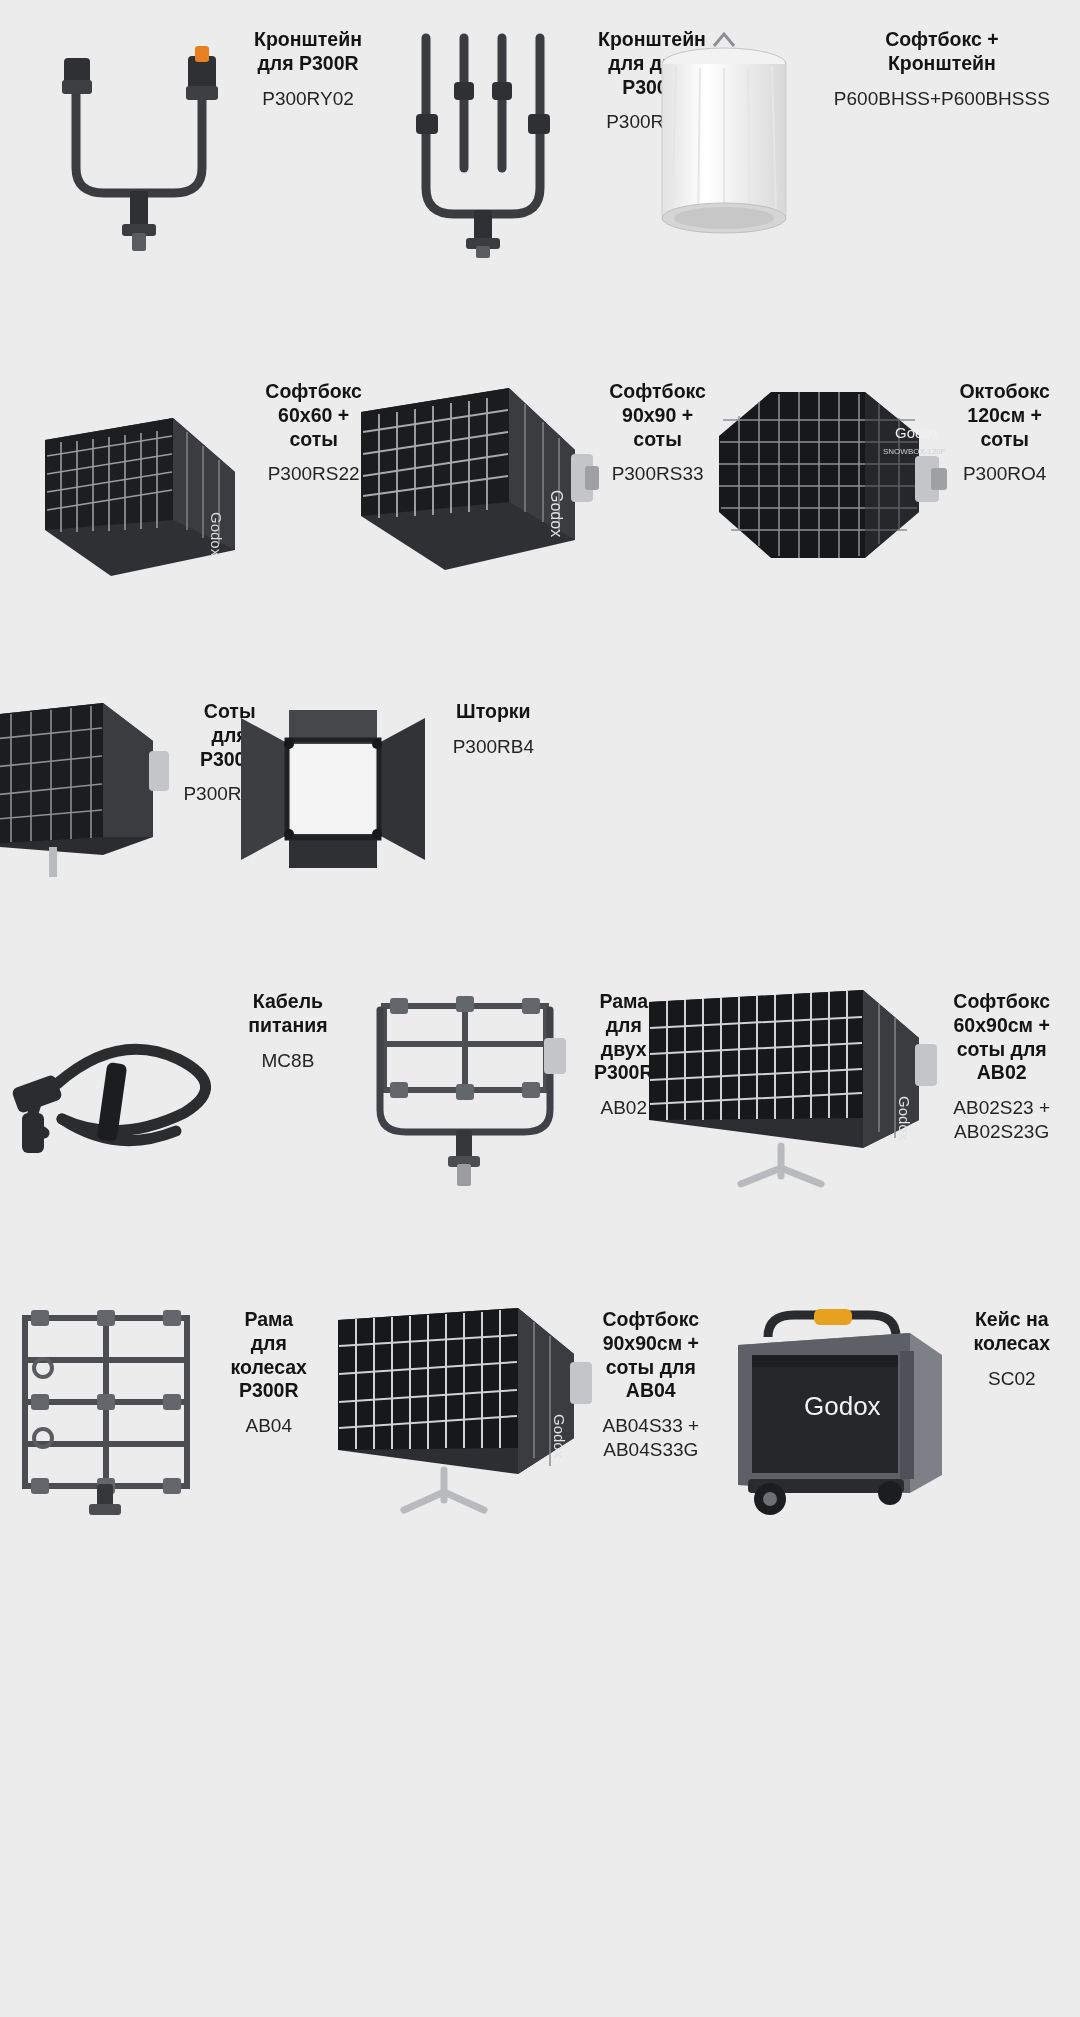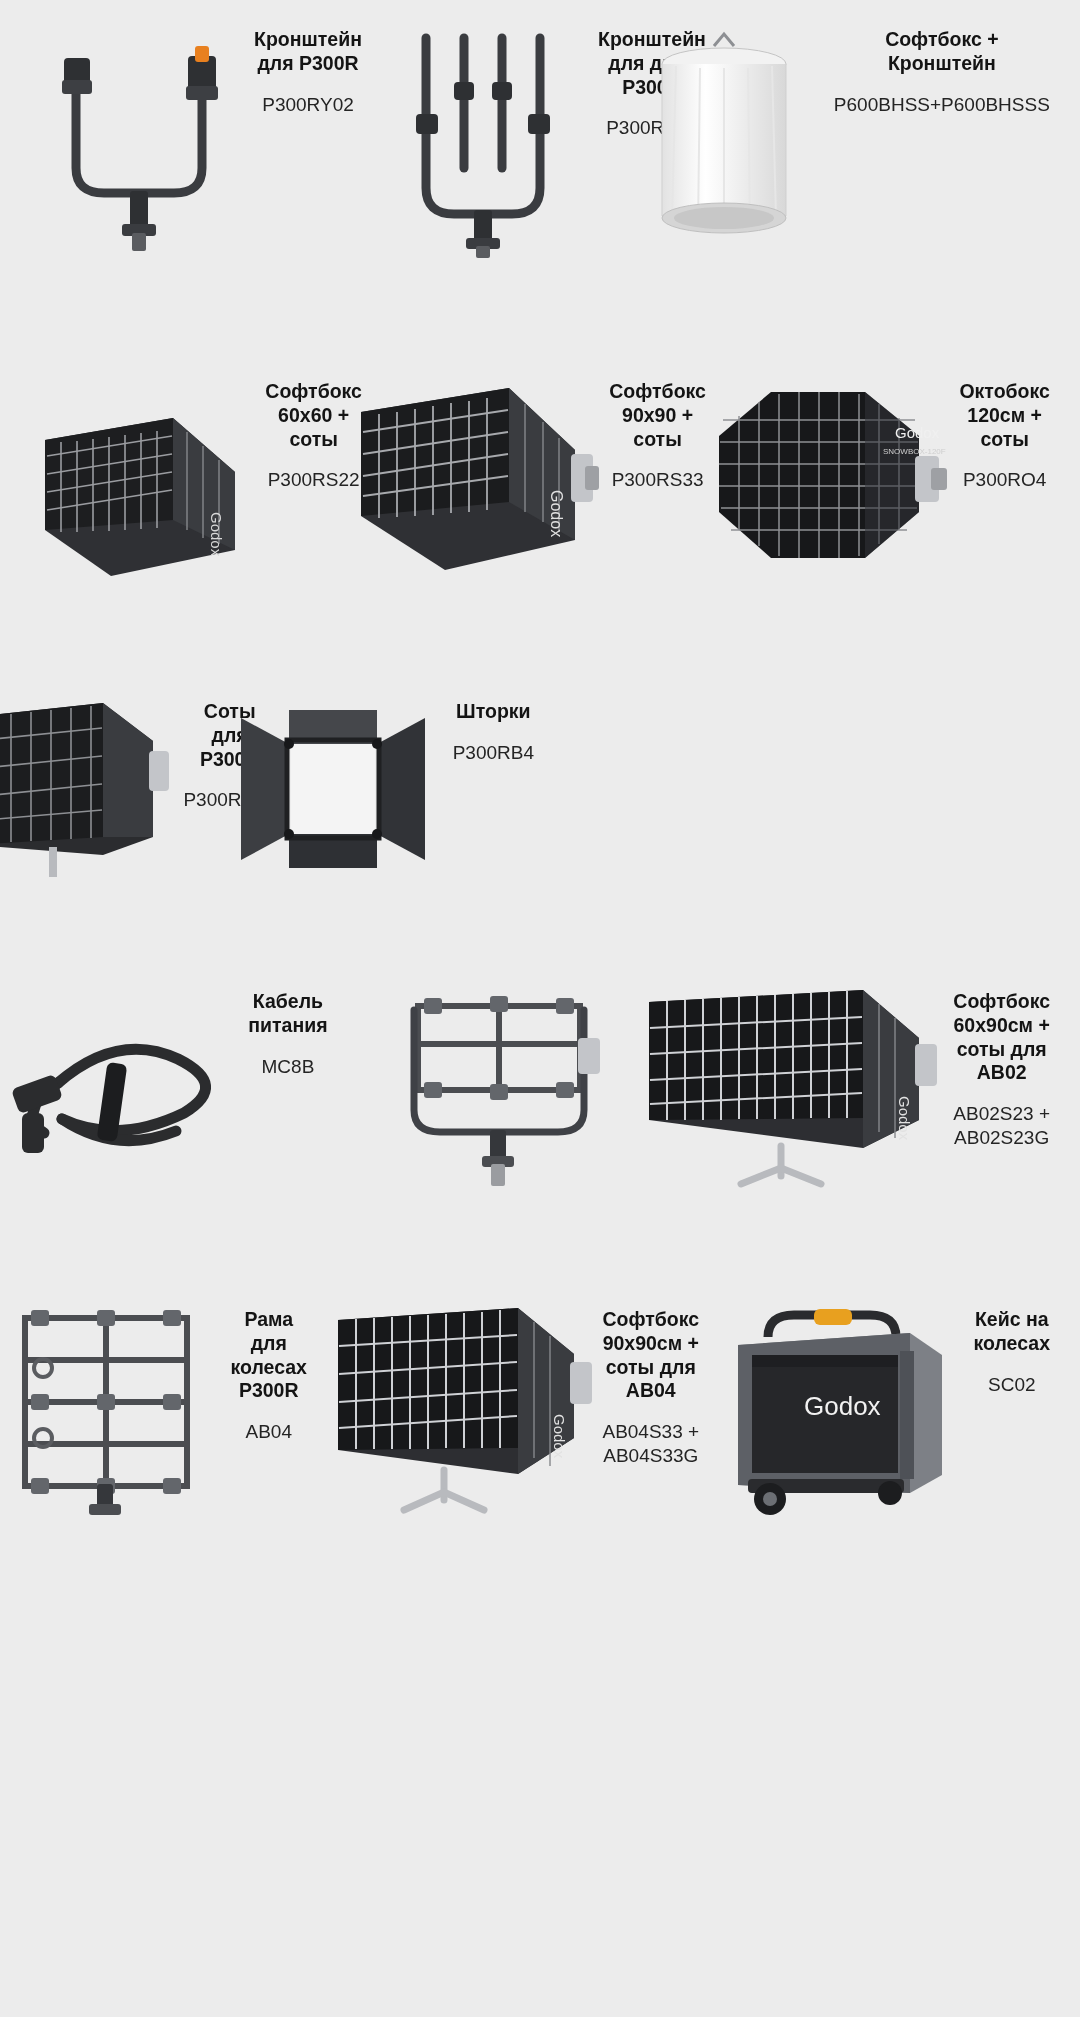--- a/index.html
+++ b/index.html
@@ -50,21 +50,21 @@
     font-size: 19.5px;
     font-weight: bold;
     line-height: 1.22;
     color: #141414;
   }
   .code {
     font-size: 19px;
     font-weight: normal;
     line-height: 1.25;
     color: #242424;
-    margin-top: 17px;
+    margin-top: 11px;
   }
 
   svg { display: block; }
 
   
   .r1 { height: 352px; }
   .r2 { height: 320px; }
   .r3 { height: 290px; }
   .r4 { height: 318px; }
   .r5 { height: 330px; }
@@ -301,20 +301,24 @@
             <rect x="116" y="104" width="18" height="16" rx="3"></rect>
           </g>
           <g stroke="#3f4146" stroke-width="7" fill="none" stroke-linecap="round">
             <path d="M40 30 L40 130 Q40 152 66 152 L184 152 Q210 152 210 130 L210 30"></path>
           </g>
           <rect x="116" y="150" width="16" height="30" rx="3" fill="#35373b"></rect>
           <rect x="108" y="176" width="32" height="11" rx="3" fill="#4b4d51"></rect>
           <rect x="117" y="184" width="14" height="22" rx="2" fill="#9a9ca0"></rect>
           <rect x="204" y="58" width="22" height="36" rx="4" fill="#c3c5c9"></rect>
         </svg>
+      </div>
+      <div class="caption">
+        <div class="title">Рама для двух P300R</div>
+        <div class="code">AB02</div>
       </div>
     </div>
 
     <div class="cell" style="width:38%">
       <div class="art" style="height:215px">
         <svg width="330" height="215" viewBox="0 0 330 215">
           <polygon points="26,22 240,10 296,58 296,140 240,168 26,140" fill="#2d2e32"></polygon>
           <polygon points="26,22 240,10 240,138 26,140" fill="#17181a"></polygon>
           <g stroke="#cfd1d5" stroke-width="2" fill="none">
             <path d="M44 21 L44 140 M62 20 L62 140 M80 19 L80 140 M98 18 L98 140 M116 17 L116 139 M134 16 L134 139 M152 15 L152 139 M170 14 L170 139 M188 13 L188 138 M206 12 L206 138 M224 11 L224 138"></path>

